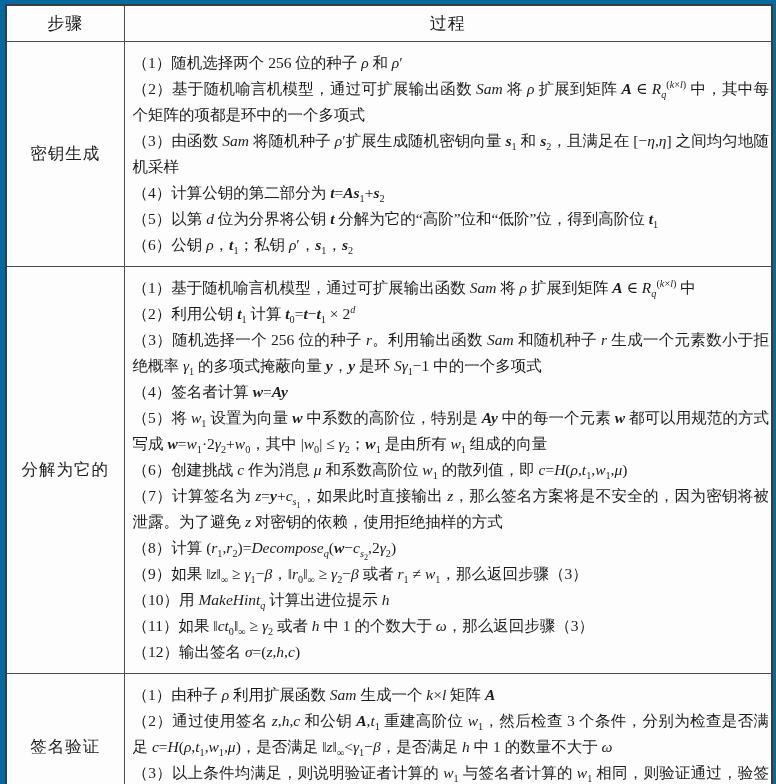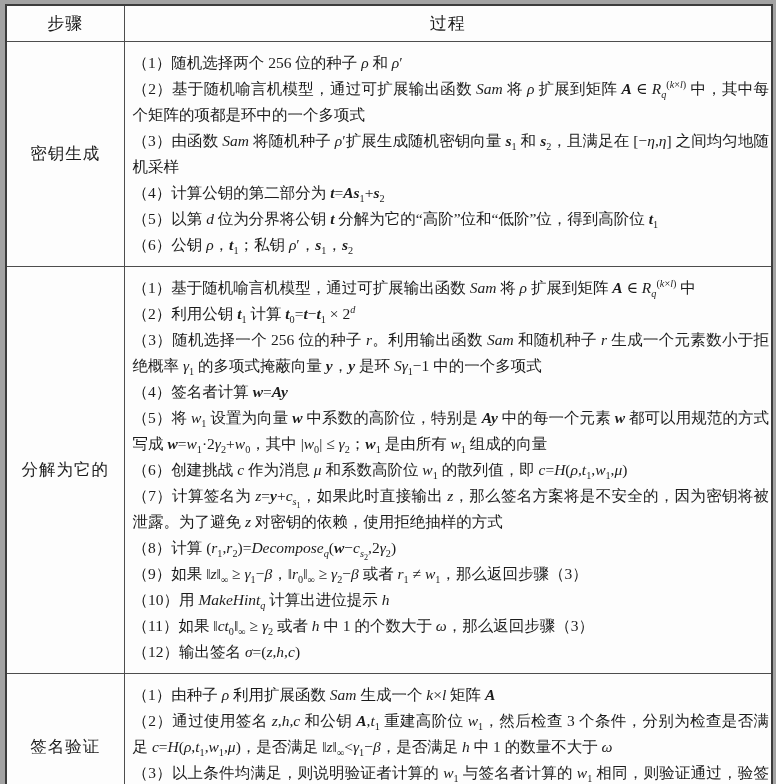--- a/index.html
+++ b/index.html
@@ -6,21 +6,21 @@
     margin: 0;
     padding: 0;
     background: #ffffff;
     font-family: "Liberation Serif", "DejaVu Serif", serif;
     color: #1c1c1c;
   }
   .page {
     width: 776px;
     height: 784px;
     box-sizing: border-box;
-    background: #a3a3a3;
+    background: #0369a1;
     padding: 4px 5px;
   }
   table.algo {
     width: 766px;
     height: 774px;
     border-collapse: collapse;
     table-layout: fixed;
     background: #fdfdfd;
   }
   table.algo th, table.algo td {

